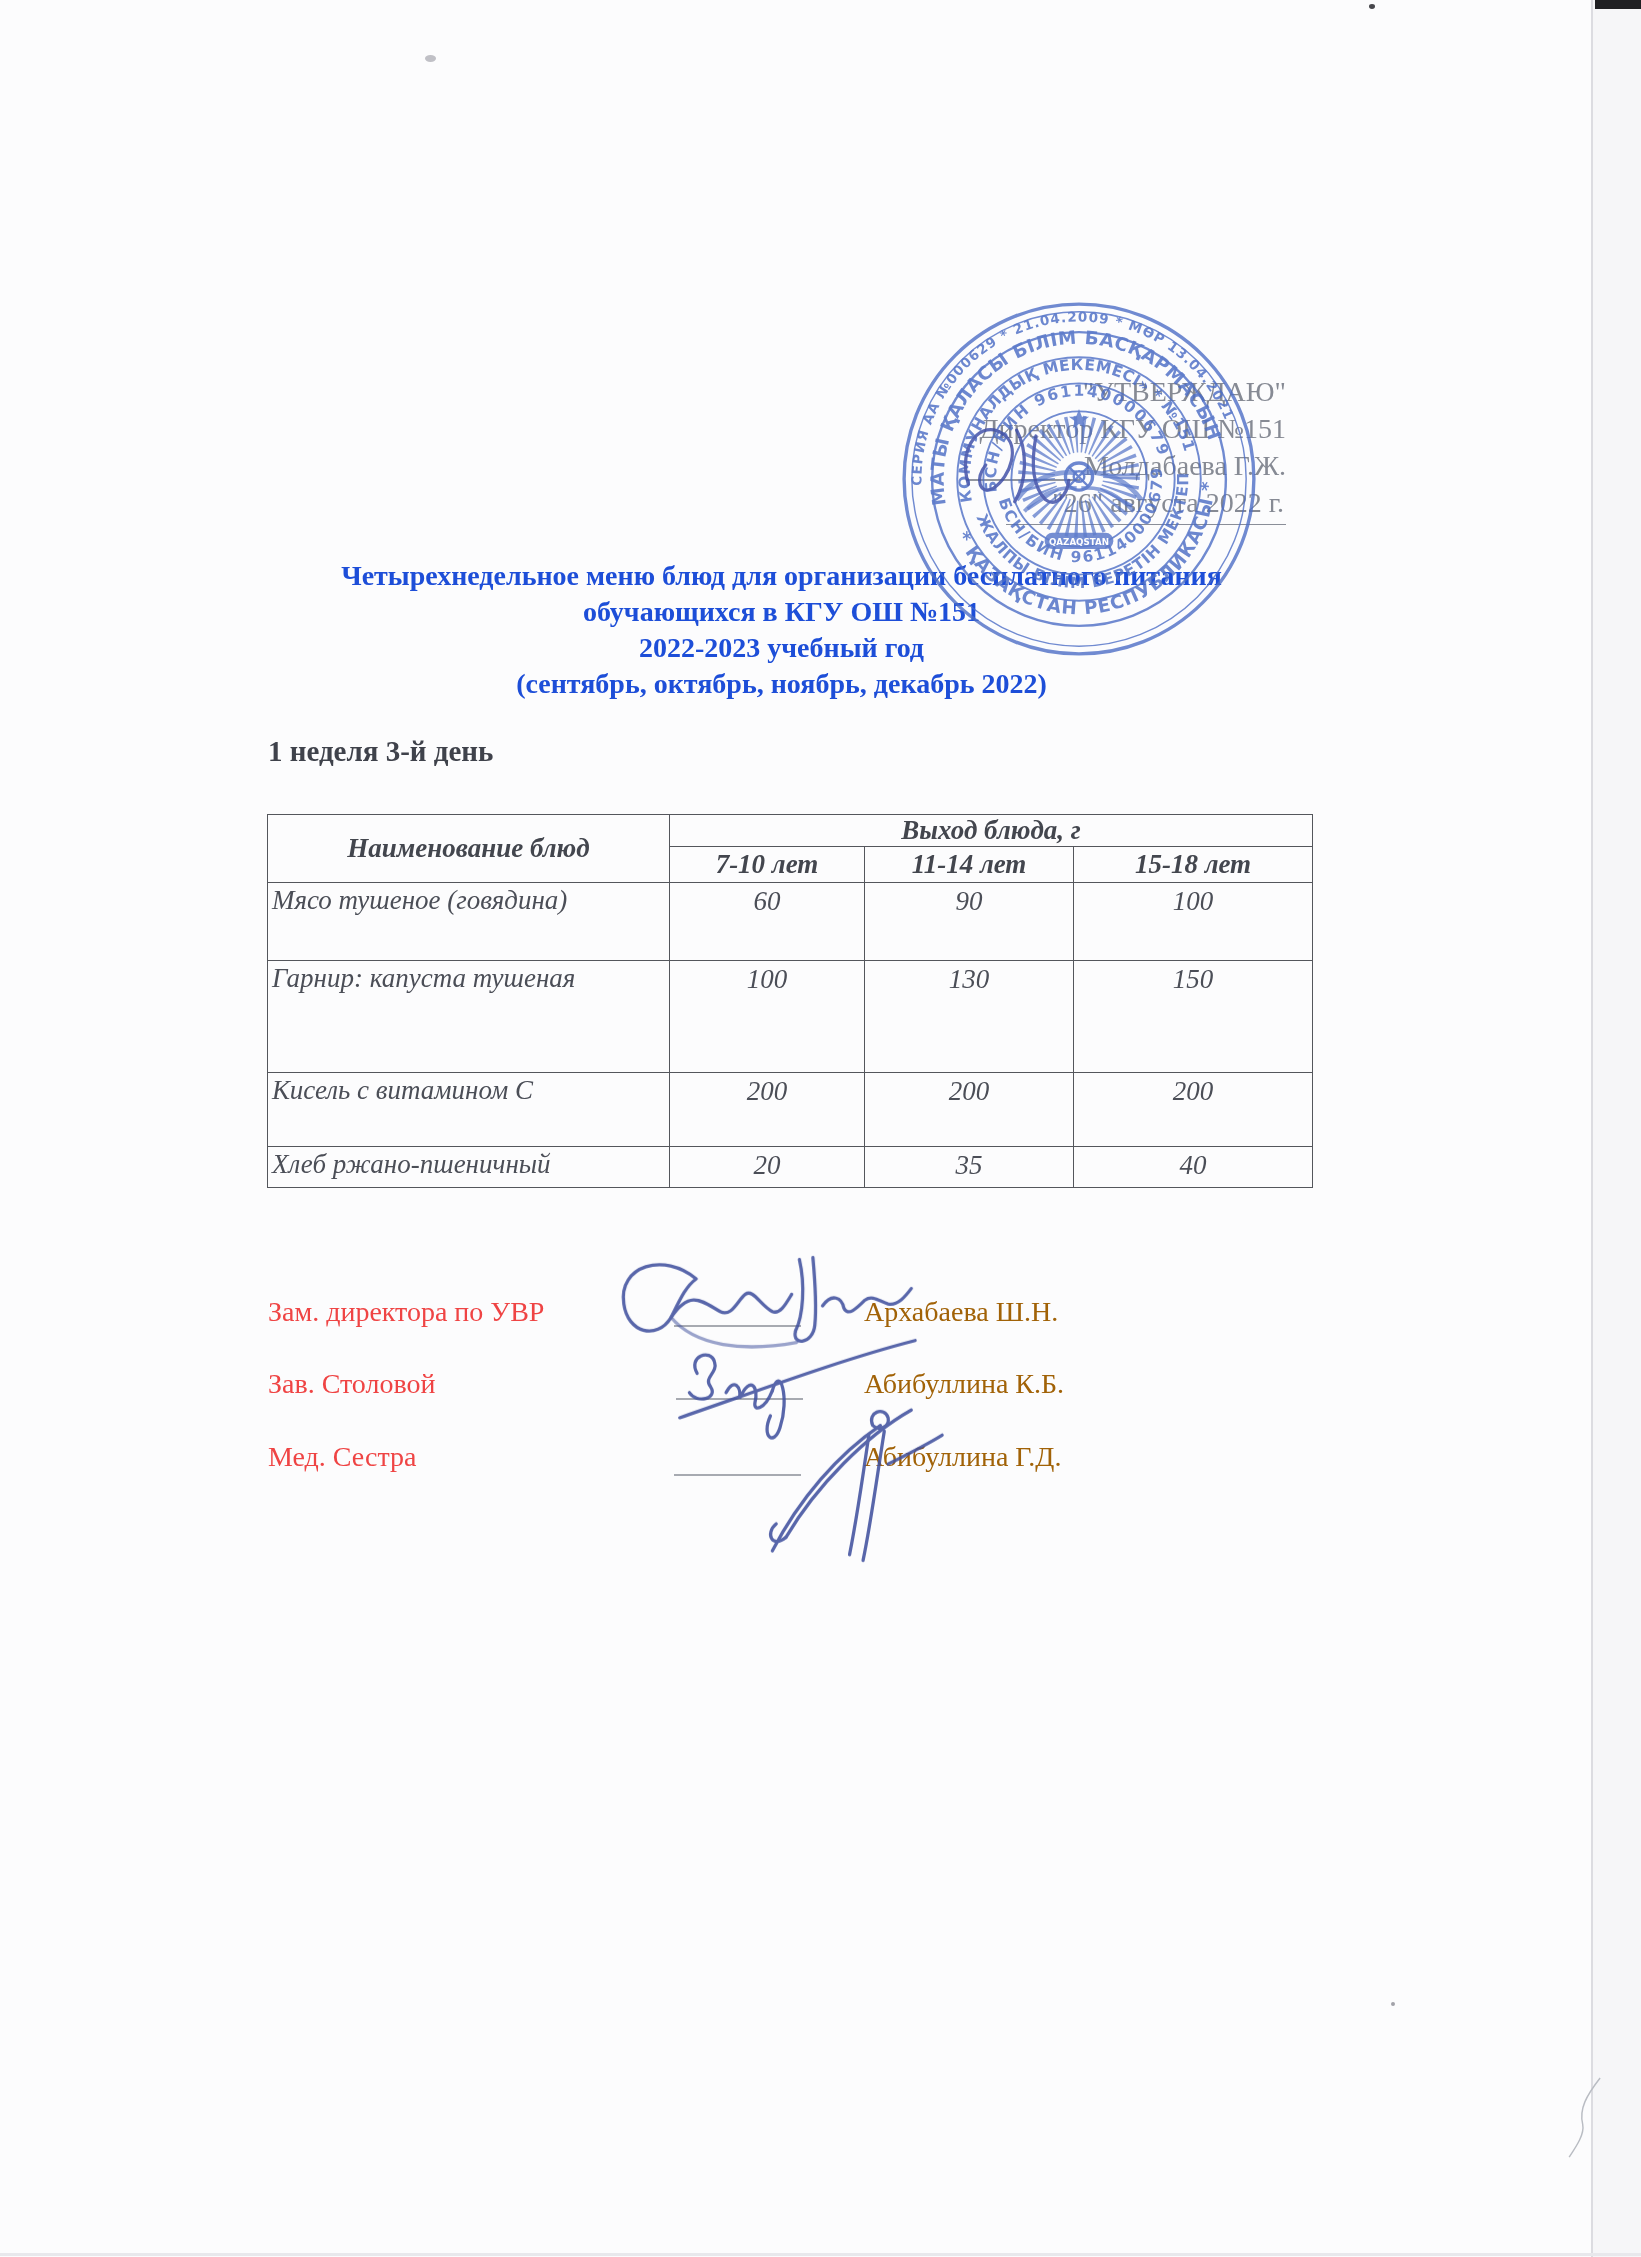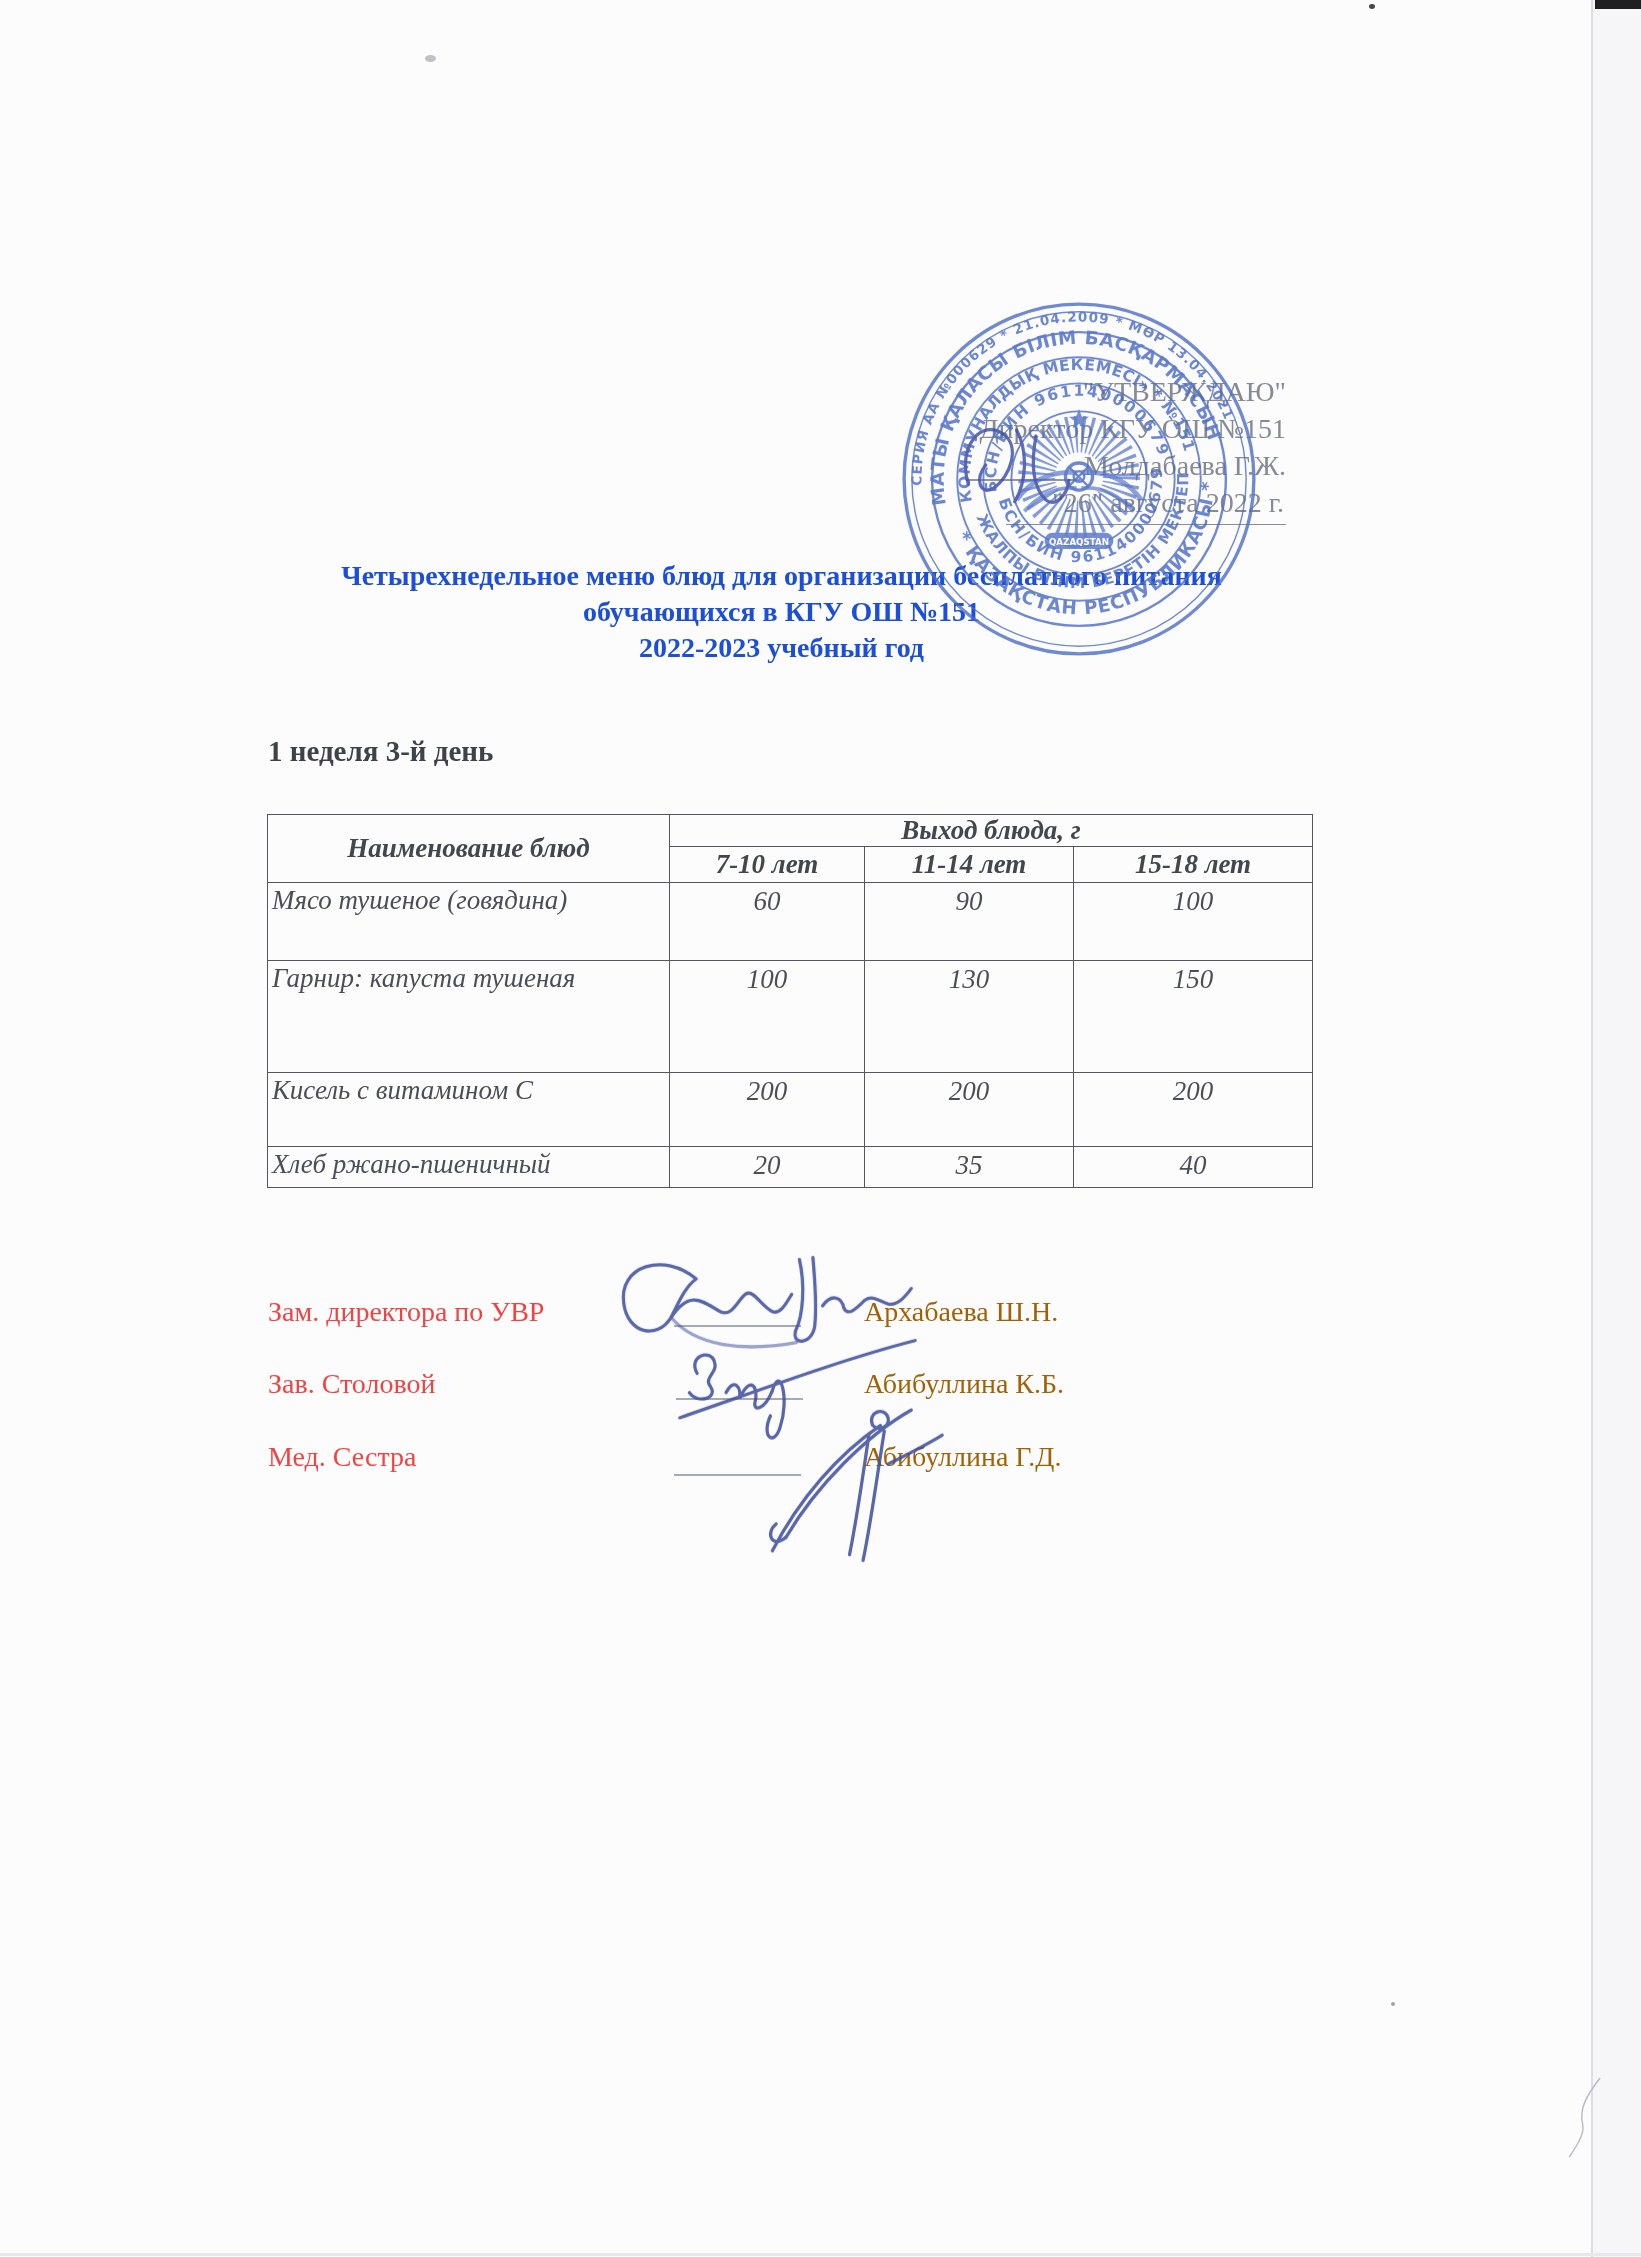--- a/index.html
+++ b/index.html
@@ -133,20 +133,21 @@
       <path d="M78,198 C66,158 92,130 114,146 C132,158 122,190 104,202 C90,210 84,192 96,178"></path>
       <path d="M128,142 C140,164 138,196 126,216"></path>
       <path d="M148,148 C142,180 146,202 158,214 C168,222 180,210 182,194"></path>
     </g>
   </svg>
 
   <div class="title-block">
     <div class="title-line">Четырехнедельное меню блюд для организации бесплатного питания</div>
     <div class="title-line">обучающихся в КГУ ОШ №151</div>
     <div class="title-line">2022-2023 учебный год</div>
+    <div class="title-line">(сентябрь, октябрь, ноябрь, декабрь 2022)</div>
   </div>
 
   <div class="week-label">1 неделя 3-й день</div>
 
   <table class="menu">
     <colgroup>
       <col style="width:402px">
         <col style="width:195px">
         <col style="width:209px">
         <col style="width:239px">

